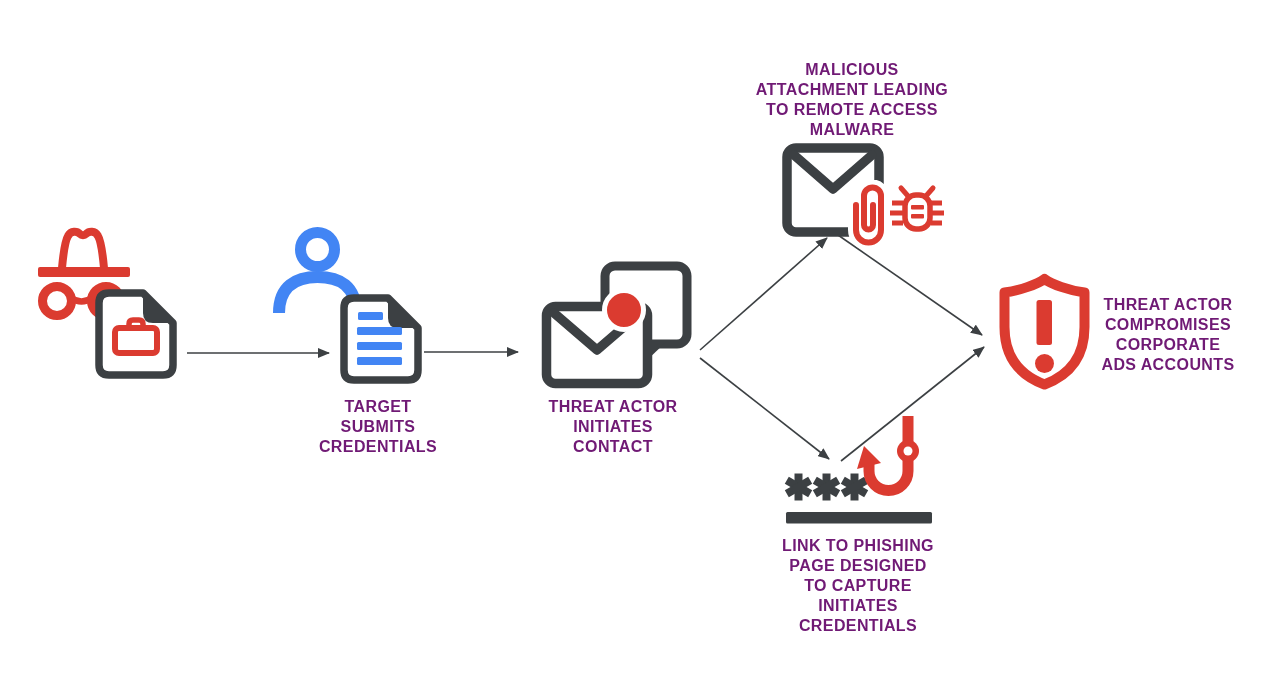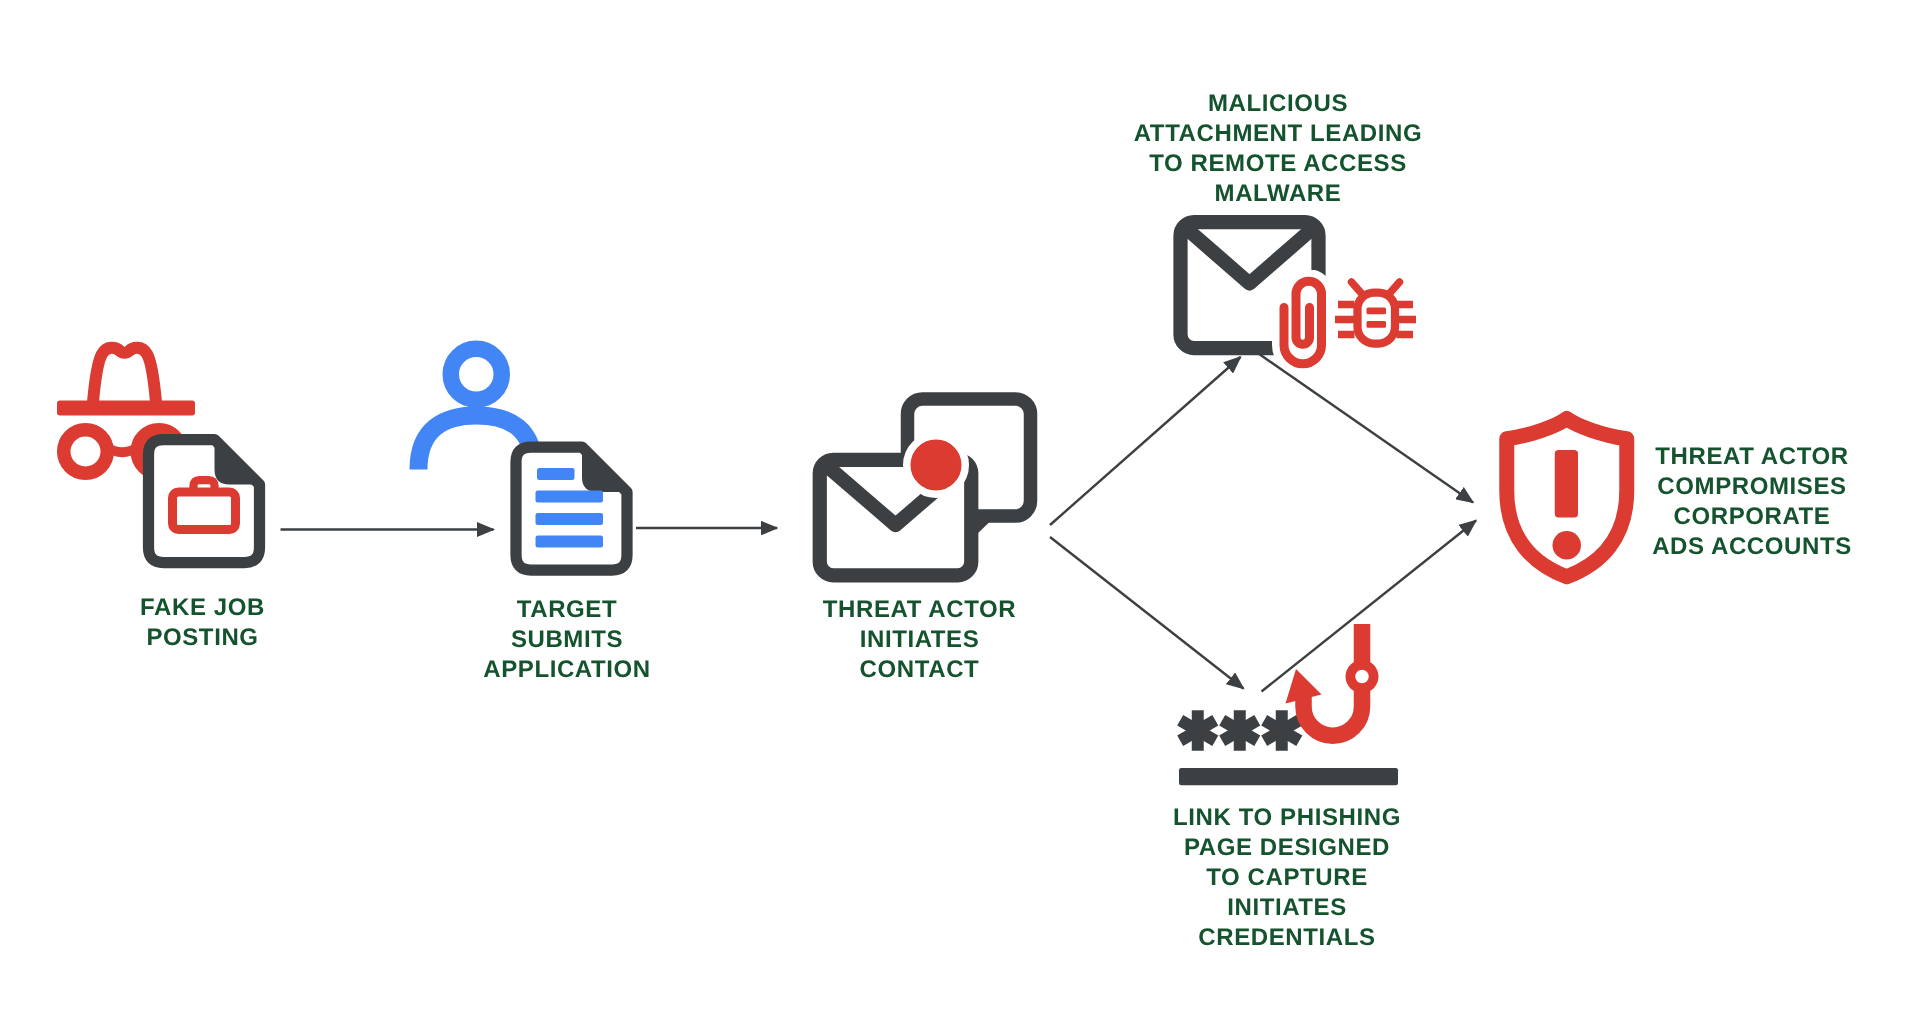--- a/index.html
+++ b/index.html
@@ -1,18 +1,18 @@
 <!DOCTYPE html>
 <html><head>
 <meta charset="utf-8">
 <style>
   html,body{margin:0;padding:0;background:#fff;}
   .stage{position:relative;width:1280px;height:688px;background:#ffffff;overflow:hidden;
          font-family:"Liberation Sans",sans-serif;}
-  .label{position:absolute;font-weight:700;font-size:16px;line-height:20px;color:#14532d;
+  .label{position:absolute;font-weight:700;font-size:16px;line-height:20px;color:#701a75;
          text-align:center;white-space:pre-line;letter-spacing:0.4px;}
   .icon{position:absolute;}
 </style>
 </head>
 <body>
 
 <div class="stage">
 
   <svg class="icon" style="left:0;top:0" width="1280" height="688" viewBox="0 0 1280 688">
     <defs>
@@ -44,42 +44,40 @@
 
   <svg class="icon" style="left:93px;top:288px" width="86" height="92" viewBox="0 0 86 92">
     <path d="M50 5 H16 Q6 5 6 15 V77 Q6 87 16 87 H70 Q80 87 80 77 V35 Z" fill="#ffffff" stroke="#3C4043" stroke-width="7.5" stroke-linejoin="round"></path>
     <path d="M50 5 V25 Q50 35 60 35 H80 Z" fill="#3C4043"></path>
     <g stroke="#DB3B30" fill="none">
       <path d="M36 41 V36 Q36 32 40 32 H46 Q50 32 50 36 V41" stroke-width="5.5"></path>
       <rect x="22" y="40" width="42" height="25" rx="4" stroke-width="6"></rect>
     </g>
   </svg>
 
-  <div class="label" style="left:35px;top:396px;width:200px">FAKE JOB
-POSTING</div>
 
   <svg class="icon" style="left:272px;top:220px" width="92" height="94" viewBox="0 0 92 94">
     <circle cx="45.5" cy="29.5" r="17" stroke="#4285F4" stroke-width="11" fill="none"></circle>
     <path d="M7 93 C7 66 24 57 45.5 57 C68 57 84 66 84 93" stroke="#4285F4" stroke-width="12" fill="none"></path>
   </svg>
 
   <svg class="icon" style="left:338px;top:293px" width="86" height="92" viewBox="0 0 86 92">
     <path d="M50 5 H16 Q6 5 6 15 V77 Q6 87 16 87 H70 Q80 87 80 77 V35 Z" fill="#ffffff" stroke="#3C4043" stroke-width="7.5" stroke-linejoin="round"></path>
     <path d="M50 5 V25 Q50 35 60 35 H80 Z" fill="#3C4043"></path>
     <g fill="#4285F4">
       <rect x="20" y="19" width="25" height="8" rx="1.5"></rect>
       <rect x="19" y="34" width="45" height="8" rx="1.5"></rect>
       <rect x="19" y="49" width="45" height="8" rx="1.5"></rect>
       <rect x="19" y="64" width="45" height="8" rx="1.5"></rect>
     </g>
   </svg>
 
   <div class="label" style="left:278px;top:397px;width:200px">TARGET
 SUBMITS
-APPLICATION</div>
+CREDENTIALS</div>
 
   <svg class="icon" style="left:598px;top:260px" width="96" height="106" viewBox="0 0 96 106">
     <rect x="7" y="6" width="82" height="78" rx="10" fill="#ffffff" stroke="#3C4043" stroke-width="9"></rect>
     <path d="M46 82 V103 L68 82 Z" fill="#3C4043"></path>
   </svg>
 
   <svg class="icon" style="left:541px;top:301px" width="112" height="88" viewBox="0 0 112 88">
     <rect x="5.5" y="5.5" width="101" height="77" rx="9" fill="#ffffff" stroke="#3C4043" stroke-width="9.5"></rect>
     <path d="M13 12 L56 49 L99 12" fill="none" stroke="#3C4043" stroke-width="9.5" stroke-linecap="round" stroke-linejoin="round"></path>
   </svg>

